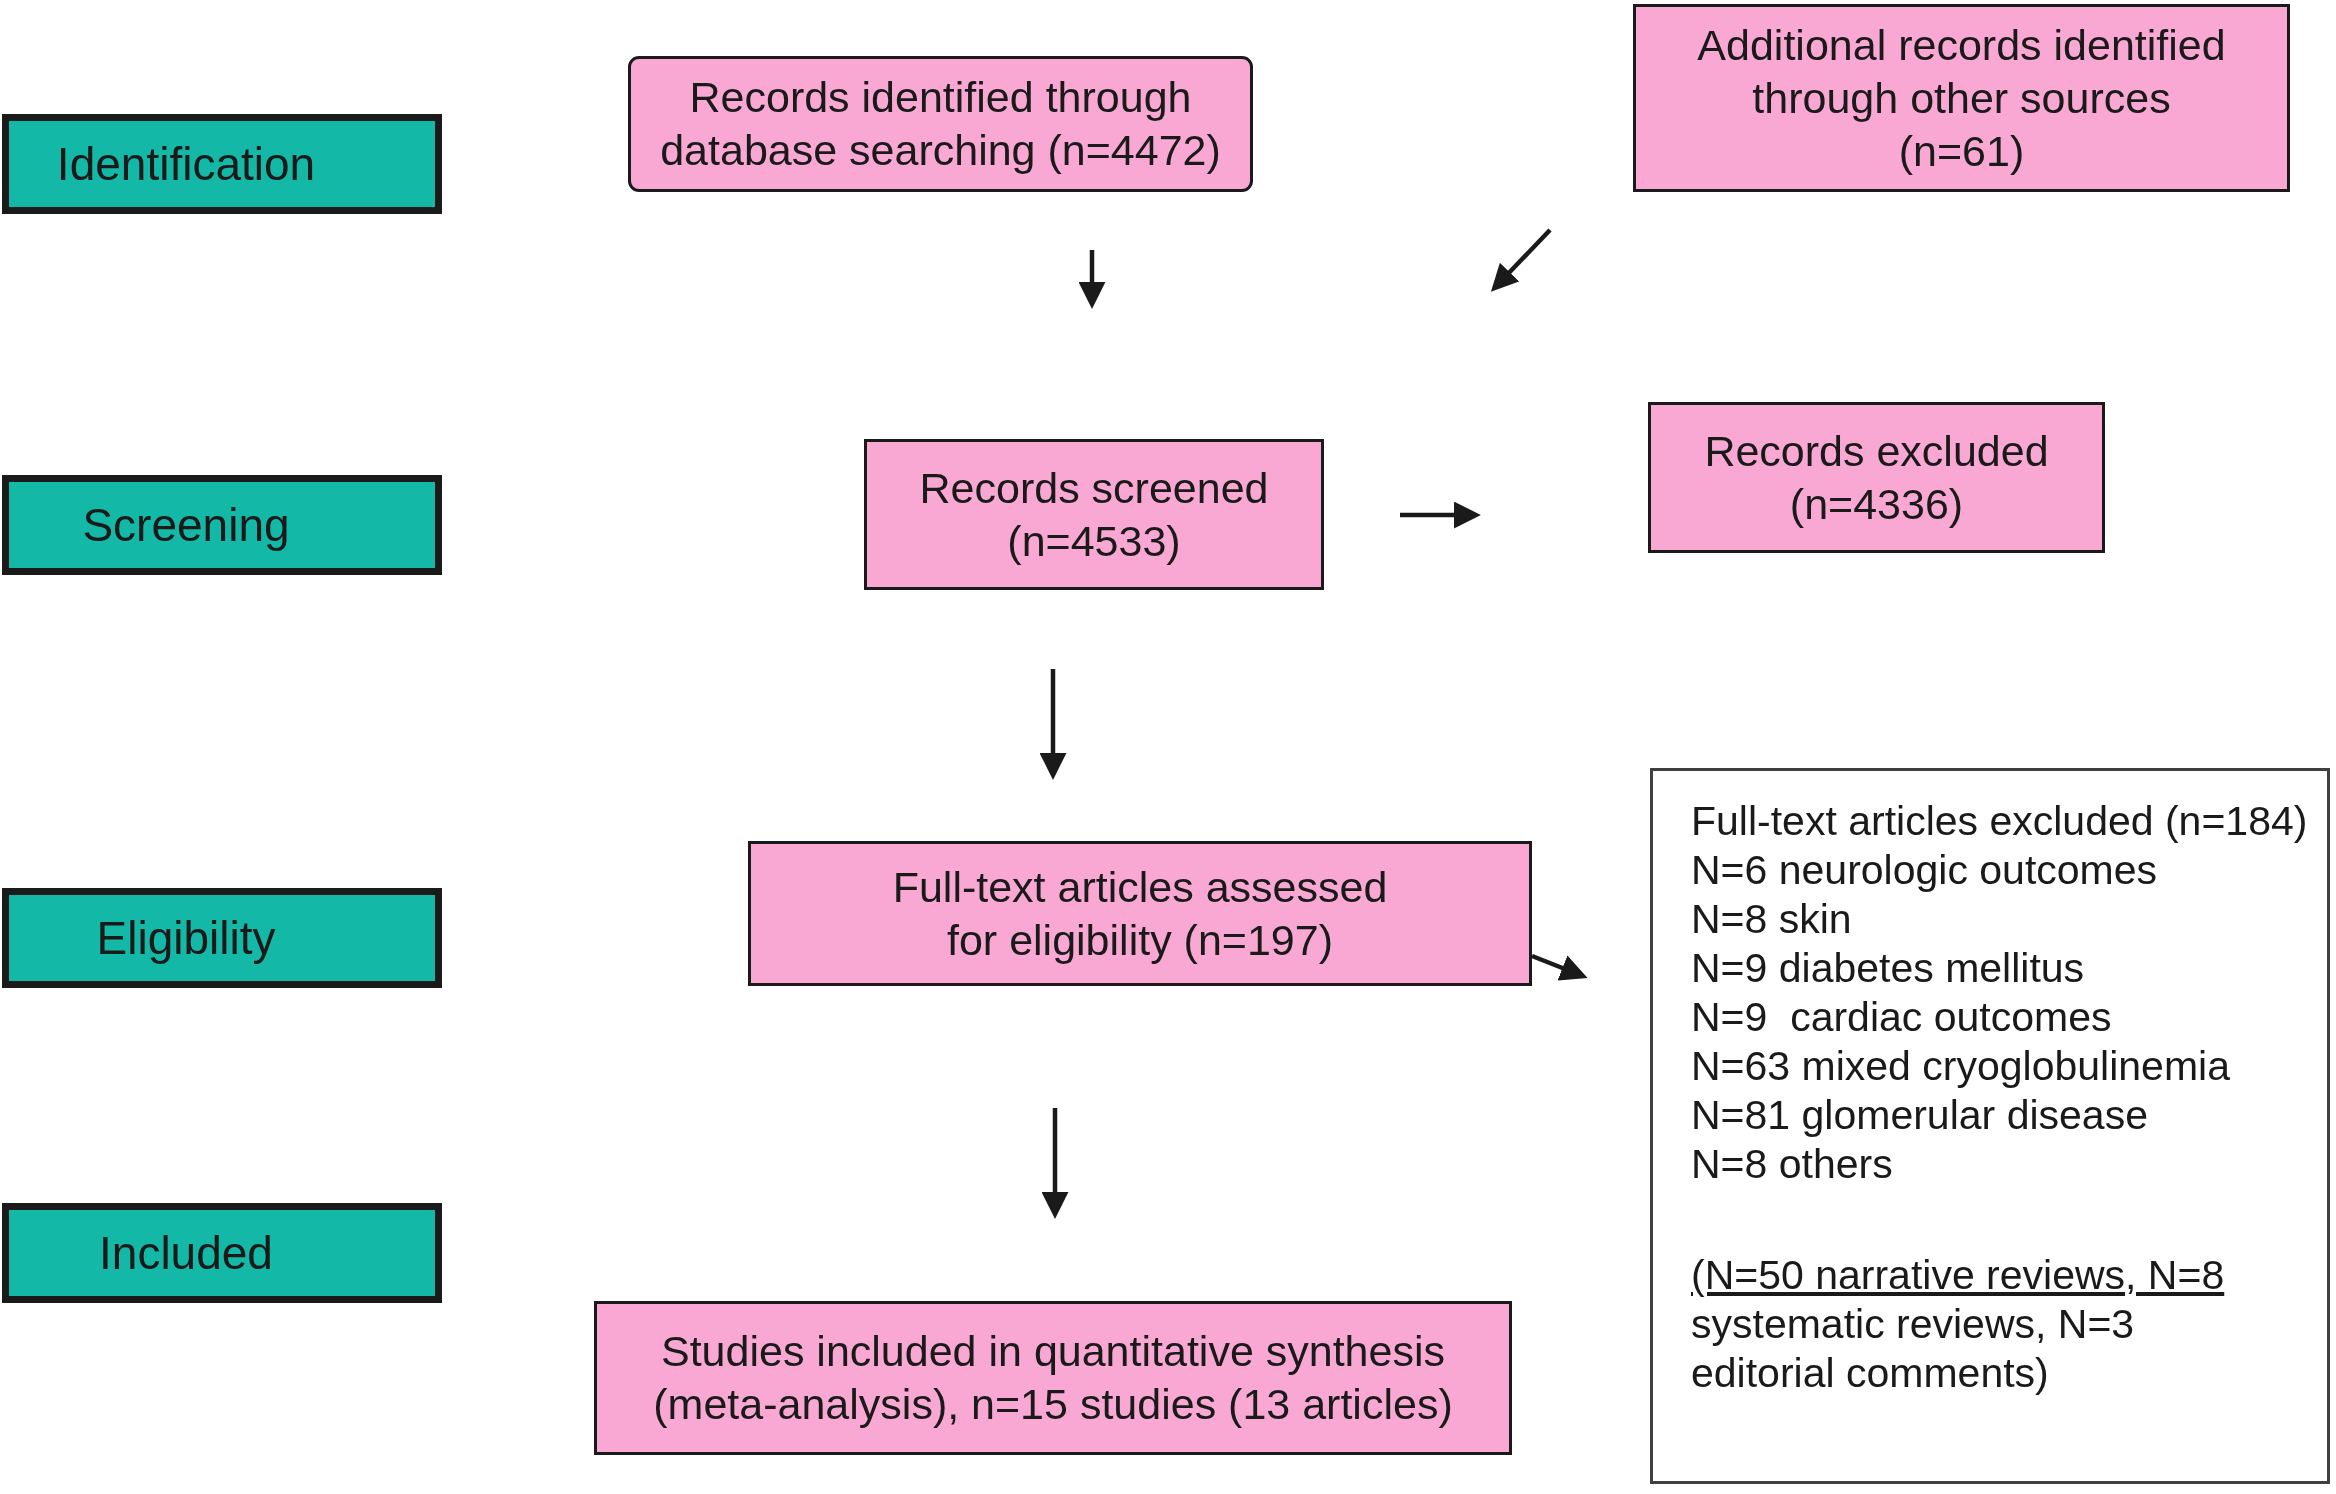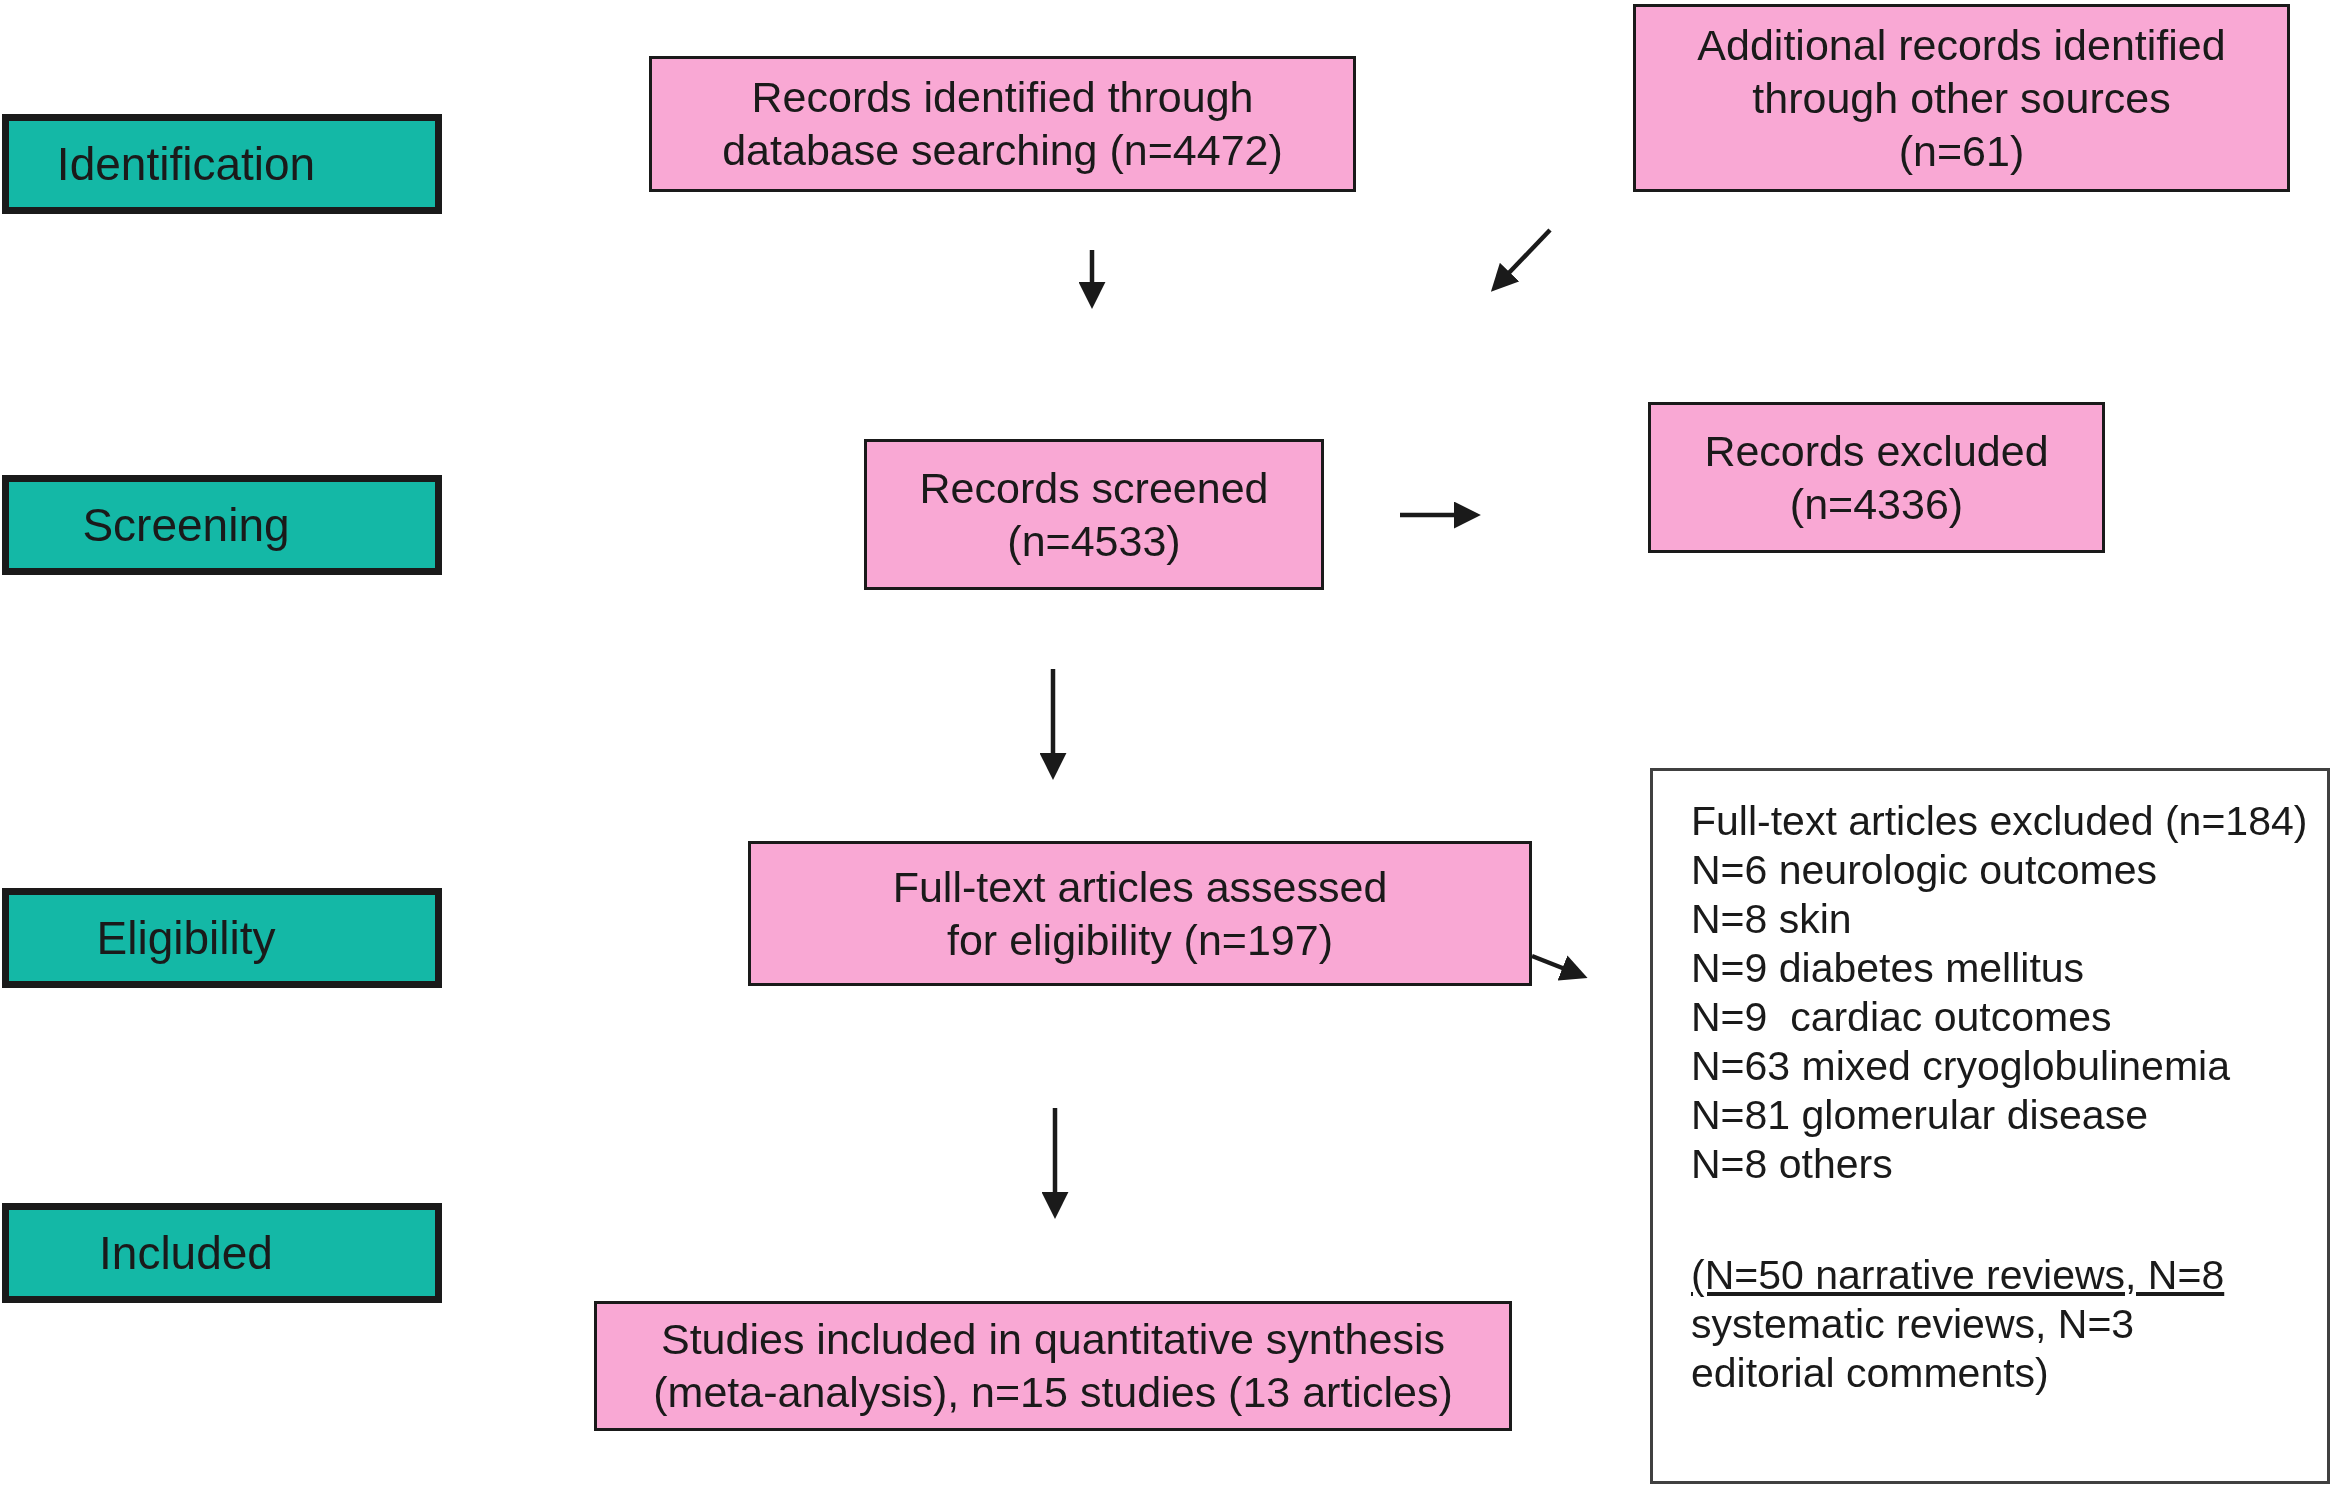--- a/index.html
+++ b/index.html
@@ -81,21 +81,21 @@
   <div class="stage-box" style="top:475px;">
     <span>Screening</span>
   </div>
   <div class="stage-box" style="top:843px;margin-top:45px;">
     <span>Eligibility</span>
   </div>
   <div class="stage-box" style="top:1203px;">
     <span>Included</span>
   </div>
 
-  <div class="content-box" style="left:649px; top:56px; width:707px; height:136px;">
+  <div class="content-box" style="left:628px; top:56px; width:625px; height:136px;border-radius:11px;">
     <div>Records identified through</div>
     <div>database searching (n=4472)</div>
   </div>
 
   <div class="content-box" style="left:1633px; top:4px; width:657px; height:188px;">
     <div>Additional records identified</div>
     <div>through other sources</div>
     <div>(n=61)</div>
   </div>
 
@@ -107,21 +107,21 @@
   <div class="content-box" style="left:1648px; top:402px; width:457px; height:151px;">
     <div>Records excluded</div>
     <div>(n=4336)</div>
   </div>
 
   <div class="content-box" style="left:748px; top:841px; width:784px; height:145px;">
     <div>Full-text articles assessed</div>
     <div>for eligibility (n=197)</div>
   </div>
 
-  <div class="content-box" style="left:594px; top:1301px; width:918px; height:130px;">
+  <div class="content-box" style="left:594px; top:1301px; width:918px; height:154px;">
     <div>Studies included in quantitative synthesis</div>
     <div>(meta-analysis), n=15 studies (13 articles)</div>
   </div>
 
   <div class="list-box">
     <div>Full-text articles excluded (n=184)</div>
     <div>N=6 neurologic outcomes</div>
     <div>N=8 skin</div>
     <div>N=9 diabetes mellitus</div>
     <div>N=9  cardiac outcomes</div>

